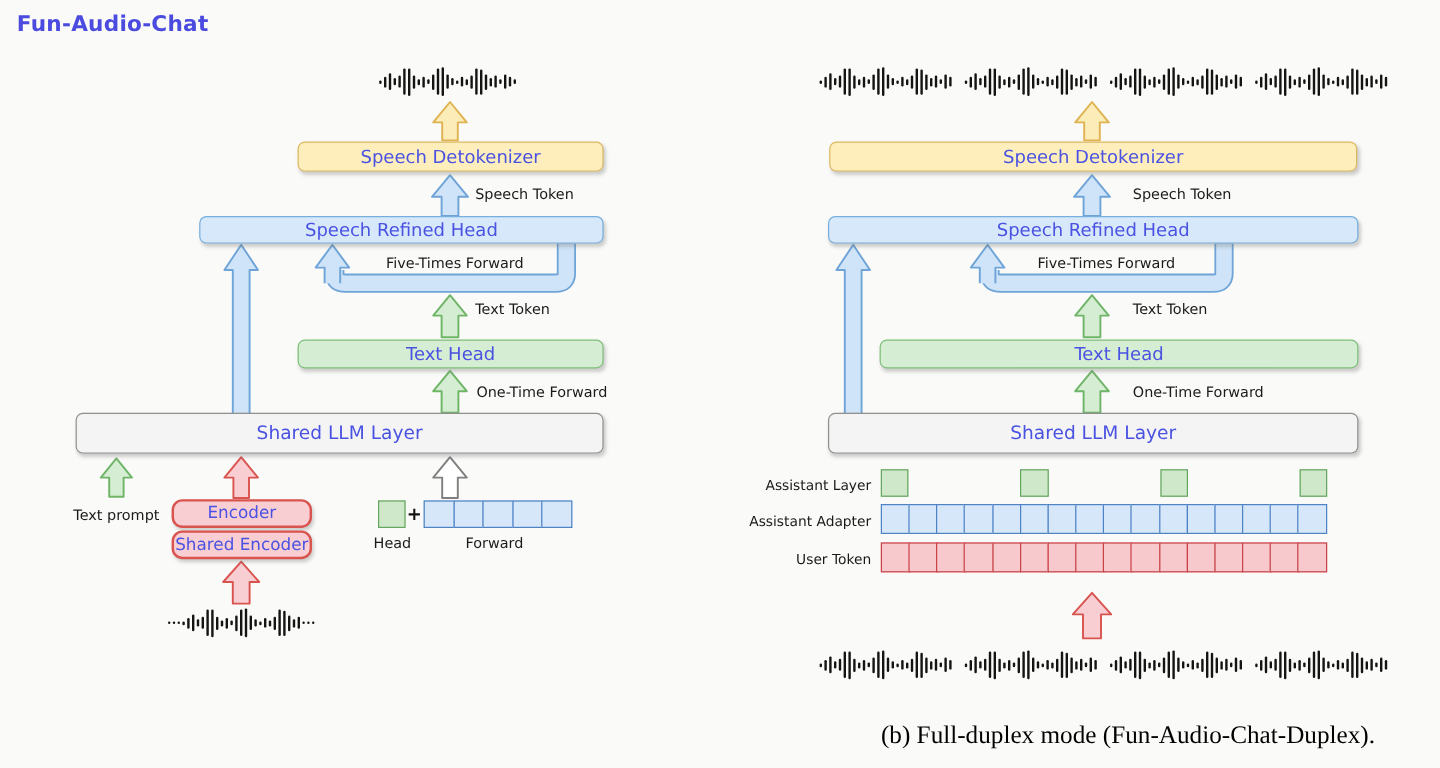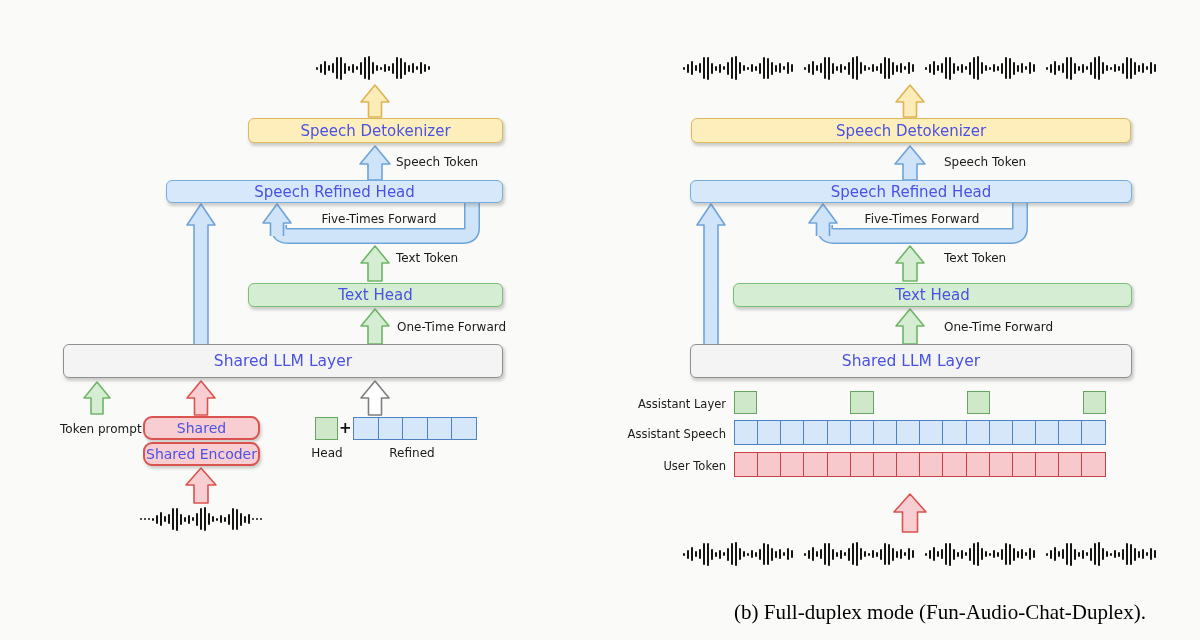--- a/index.html
+++ b/index.html
@@ -61,20 +61,21 @@
     <g>
       <path d="M 1020,203 L 1020,228 Q 1020,236 1011,236 L 834,236 Q 825,236 825,229 L 825,225" fill="none" stroke="#6fa4d8" stroke-width="16" stroke-linejoin="round" stroke-linecap="butt"></path>
       <path d="M 1020,203 L 1020,228 Q 1020,236 1011,236 L 834,236 Q 825,236 825,229 L 825,225" fill="none" stroke="#cfe4f8" stroke-width="13" stroke-linejoin="round" stroke-linecap="butt"></path>
       <path d="M 816.5,236 L 816.5,223 L 809,223 L 823,204 L 837,223 L 829.5,223 L 829.5,236" fill="#cfe4f8" stroke="#6fa4d8" stroke-width="1.6" stroke-linejoin="round"></path>
     </g>
     <polygon points="910,246 896,263 903,263 903,281 917,281 917,263 924,263" fill="#d5edd2" stroke="#6fb568" stroke-width="1.6" stroke-linejoin="round"></polygon>
     <polygon points="910,309 896,326 903,326 903,344 917,344 917,326 924,326" fill="#d5edd2" stroke="#6fb568" stroke-width="1.6" stroke-linejoin="round"></polygon>
     <polygon points="910,494 894,512 902.5,512 902.5,532 917.5,532 917.5,512 926,512" fill="#f9ced2" stroke="#d9534f" stroke-width="1.6" stroke-linejoin="round"></polygon>
   </svg>
 
+  <div class="title" style="left:14px;top:10px">Fun-Audio-Chat</div>
 
   <div class="wave" style="left:316px;top:55px">
       <span class="wseg">
         <i style="height: 3px;"></i>
         <i style="height: 9px;"></i>
         <i style="height: 14px;"></i>
         <i style="height: 6px;"></i>
         <i style="height: 10px;"></i>
         <i style="height: 22px;"></i>
         <i style="height: 23px;"></i>
@@ -108,35 +109,35 @@
 
   <div class="bx blue" style="left:166px;top:180px;width:337px;height:23px">Speech Refined Head</div>
   <div class="lbl c" style="left:320px;top:212px;width:118px">Five-Times Forward</div>
 
   <div class="lbl" style="left:396px;top:251px">Text Token</div>
   <div class="bx green" style="left:248px;top:283px;width:255px;height:24px">Text Head</div>
   <div class="lbl" style="left:397px;top:320px">One-Time Forward</div>
 
   <div class="bx gray" style="left:63px;top:344px;width:440px;height:34px;font-size:15.5px">Shared LLM Layer</div>
 
-  <div class="lbl c" style="left:60px;top:422px;width:74px">Token prompt</div>
-  <div class="bx pink" style="left:143px;top:416px;width:117px;height:24px">Shared</div>
+  <div class="lbl c" style="left:60px;top:422px;width:74px">Text prompt</div>
+  <div class="bx pink" style="left:143px;top:416px;width:117px;height:24px">Encoder</div>
   <div class="bx pink" style="left:143px;top:442px;width:117px;height:24px">Shared Encoder</div>
 
   <div class="tokgreen" style="left:315px;top:417px;width:23px;height:23px"></div>
   <div class="plus" style="left:339px;top:419px">+</div>
   <div class="cellrow bluecells" style="left:353px;top:417px;width:124px;height:23px">
       <b></b>
       <b></b>
       <b></b>
       <b></b>
       <b></b>
     </div>
   <div class="lbl c" style="left:305px;top:446px;width:44px">Head</div>
-  <div class="lbl c" style="left:378px;top:446px;width:68px">Refined</div>
+  <div class="lbl c" style="left:378px;top:446px;width:68px">Forward</div>
 
   <div class="wave" style="left:140px;top:506px">
       <span class="wseg">
         <i style="height: 2px;"></i>
         <i style="height: 2px;"></i>
         <i style="height: 2px;"></i>
         <i style="height: 3px;"></i>
         <i style="height: 9px;"></i>
         <i style="height: 14px;"></i>
         <i style="height: 6px;"></i>
@@ -298,21 +299,21 @@
   <div class="bx blue" style="left:690px;top:180px;width:442px;height:23px">Speech Refined Head</div>
   <div class="lbl c" style="left:863px;top:212px;width:118px">Five-Times Forward</div>
 
   <div class="lbl" style="left:944px;top:251px">Text Token</div>
   <div class="bx green" style="left:733px;top:283px;width:399px;height:24px">Text Head</div>
   <div class="lbl" style="left:944px;top:320px">One-Time Forward</div>
 
   <div class="bx gray" style="left:690px;top:344px;width:442px;height:34px;font-size:15.5px">Shared LLM Layer</div>
 
   <div class="lbl r small" style="left:596px;top:397px;width:130px">Assistant Layer</div>
-  <div class="lbl r small" style="left:596px;top:427px;width:130px">Assistant Speech</div>
+  <div class="lbl r small" style="left:596px;top:427px;width:130px">Assistant Adapter</div>
   <div class="lbl r small" style="left:596px;top:459px;width:130px">User Token</div>
 
   <div class="slotrow" style="left:734px;top:391px;width:372px;height:23px">
       <b style="left: 0px; width: 23.25px;"></b>
       <b style="left: 116.25px; width: 23.25px;"></b>
       <b style="left: 232.5px; width: 23.25px;"></b>
       <b style="left: 348.75px; width: 23.25px;"></b>
     </div>
   <div class="cellrow bluecells" style="left:734px;top:420px;width:372px;height:25px">
       <b></b>

